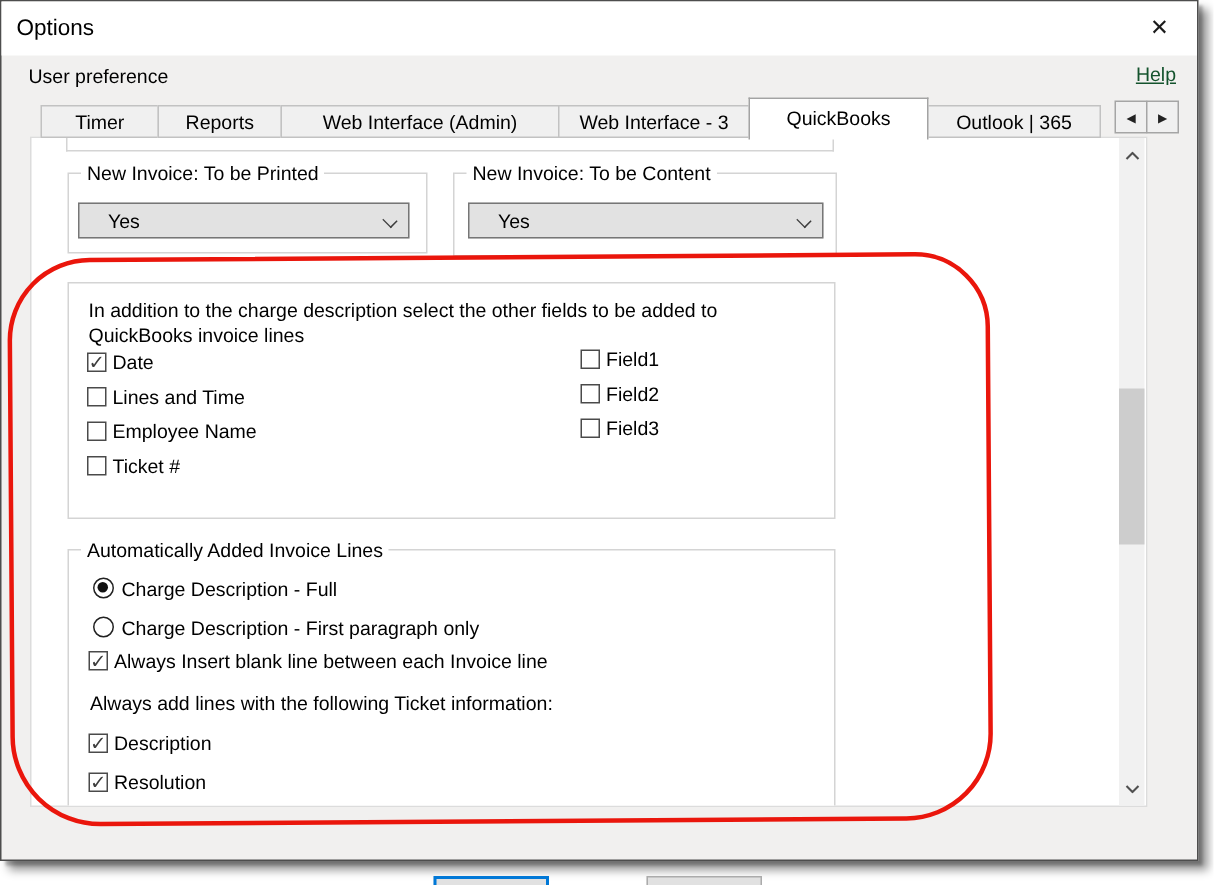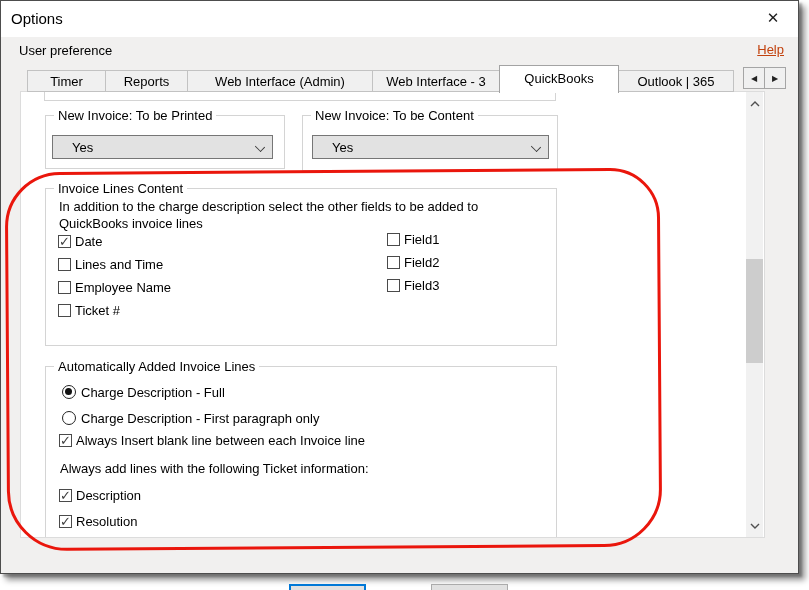--- a/index.html
+++ b/index.html
@@ -120,21 +120,21 @@
 <body>
 
 <div class="window">
 
   <div class="titlebar">
     <span class="title-text">Options</span>
     <span class="close-btn">✕</span>
   </div>
 
   <span class="section-label">User preference</span>
-  <a class="help-link" style="color: #c2410c;">Help</a>
+  <a class="help-link" style="color: #14532d;">Help</a>
 
   <div class="tabstrip" id="tabstrip">
       <div class="tab">Timer</div>
       <div class="tab">Reports</div>
       <div class="tab">Web Interface (Admin)</div>
       <div class="tab">Web Interface - 3</div>
       <div class="tab active">QuickBooks</div>
       <div class="tab">Outlook | 365</div>
     </div>
   <div class="tab-arrow left">◀</div>
@@ -154,21 +154,20 @@
 
     <div class="groupbox" style="left:281px;top:23px;width:256px;height:56px;">
       <span class="gb-label">New Invoice: To be Content</span>
       <div class="combo" style="left:9px;top:19px;width:237px;">
         <span class="combo-value">Yes</span>
         <span class="combo-chevron"></span>
       </div>
     </div>
 
     <div class="groupbox" style="left:24px;top:96px;width:512px;height:158px;">
-      <span class="gb-label">Invoice Lines Content</span>
       <div class="static-text" style="left:13px;top:27px;">QuickBooks invoice lines</div>
       <div class="static-text" style="left:13px;top:10px;">In addition to the charge description select the other fields to be added to</div>
       <div id="col-0" style="position:absolute;left:12px;top:46px;">
           <div class="cb-row">
             <span class="cb checked"></span>
             <span>Date</span>
           </div>
           <div class="cb-row">
             <span class="cb"></span>
             <span>Lines and Time</span>

